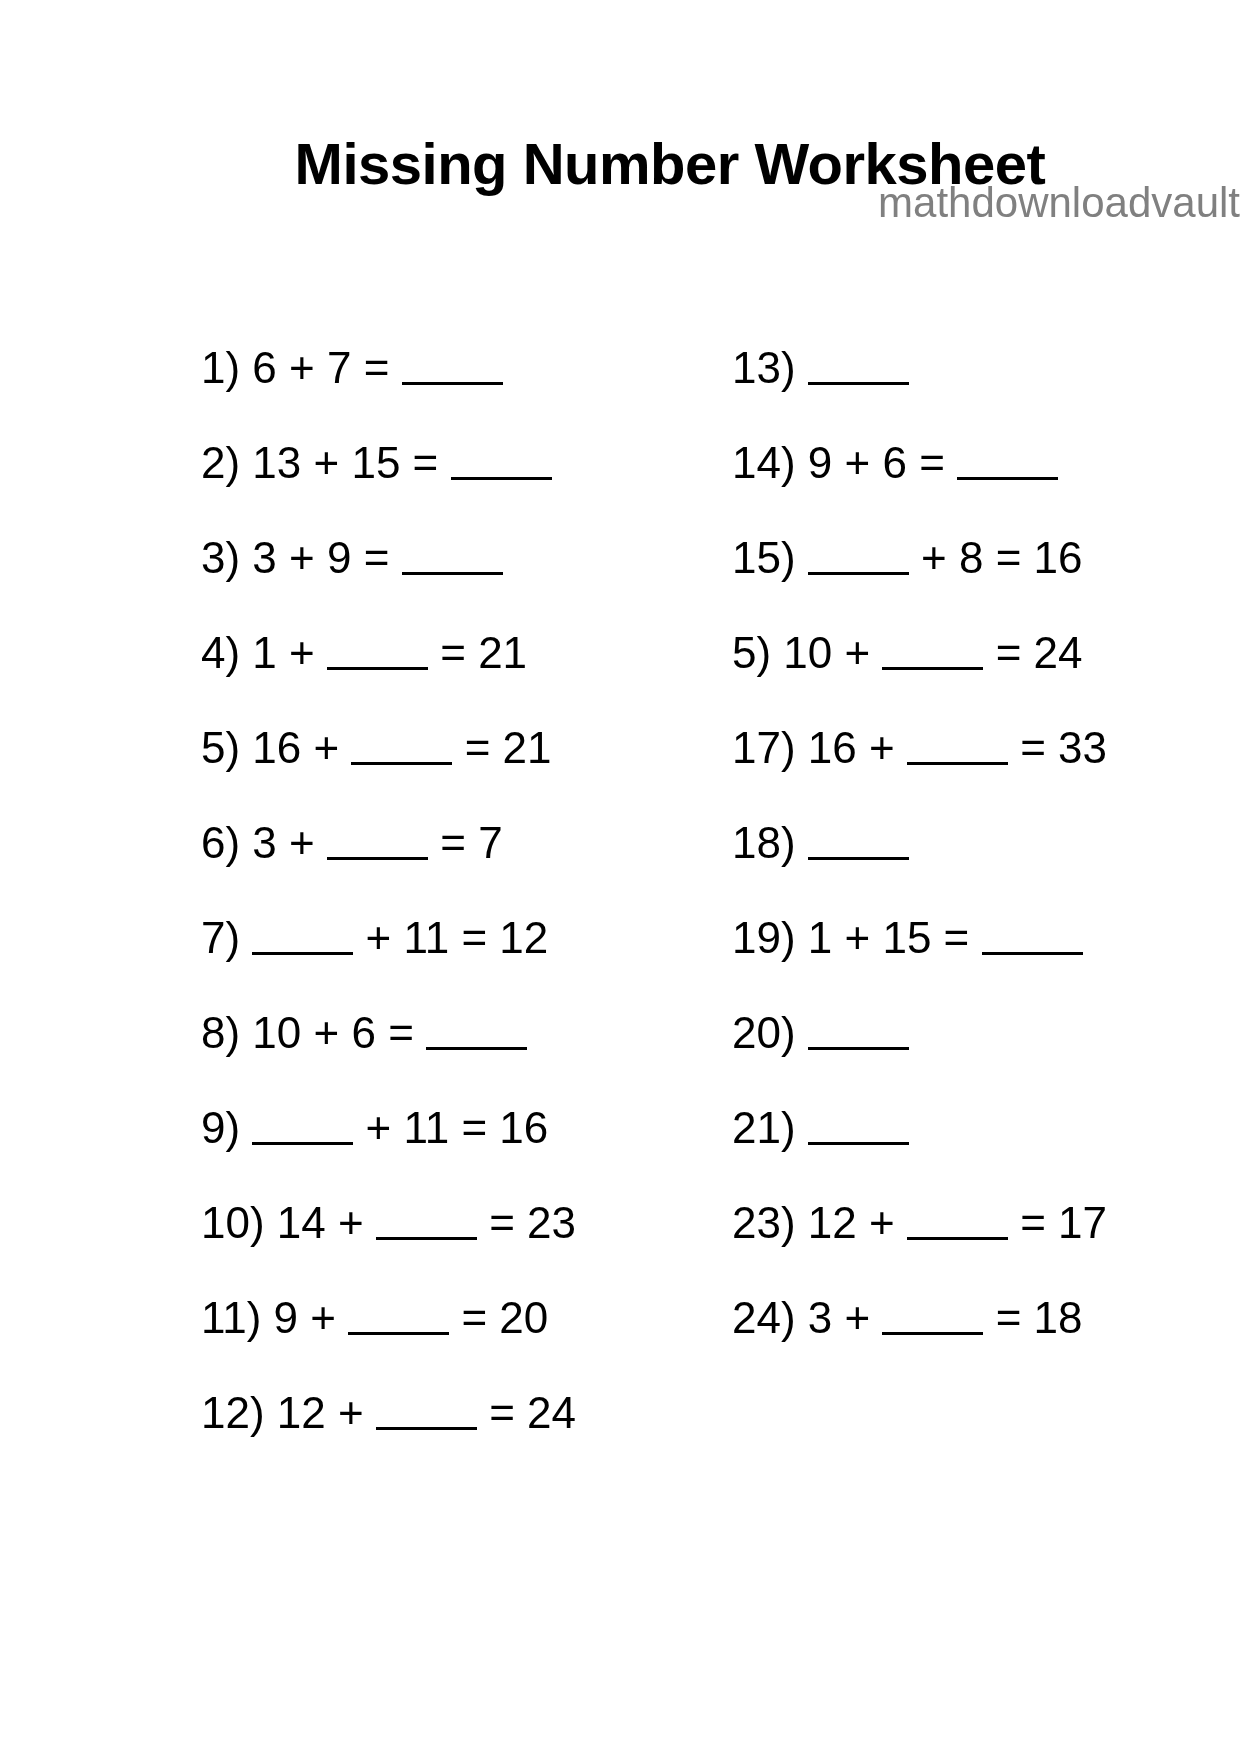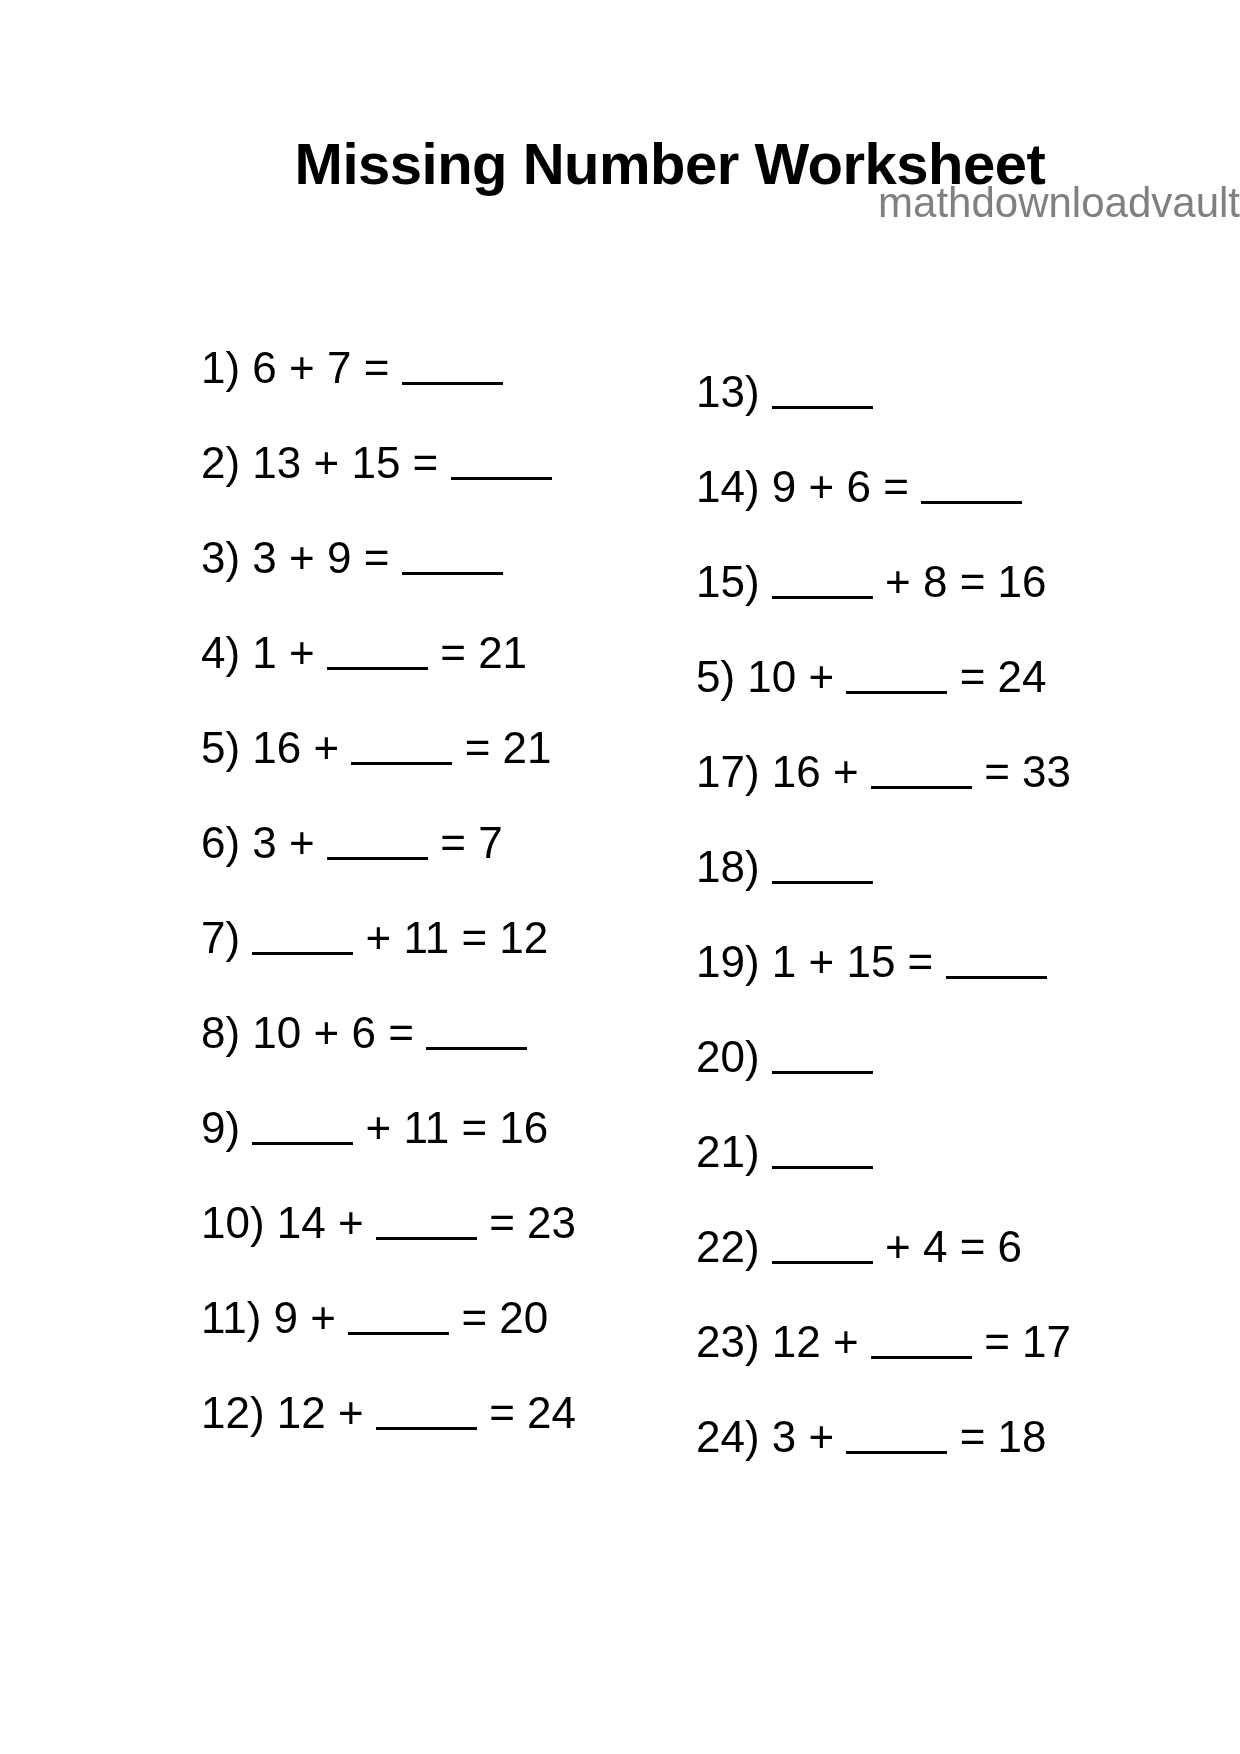--- a/index.html
+++ b/index.html
@@ -34,21 +34,21 @@
       text-align: right;
       font-size: 42px;
       line-height: 1;
       color: #808080;
     }
     .column {
       position: absolute;
       top: 346px;
     }
     .column.left { left: 201px; }
-    .column.right { left: 696px; margin-top: 24px; }
+    .column.right { left: 732px; }
     .problem {
       height: 95px;
       font-size: 44px;
       line-height: 1;
       white-space: pre;
       display: flex;
       align-items: flex-start;
     }
     .problem .part { white-space: pre; }
     .blank {
@@ -83,16 +83,15 @@
 <div class="column right" id="col-right">
     <div class="problem"><span class="part">13)</span><span class="part"> </span><span class="part"></span><span class="blank"></span></div>
     <div class="problem"><span class="part">14)</span><span class="part"> </span><span class="part">9 + 6 = </span><span class="blank"></span><span class="part"></span></div>
     <div class="problem"><span class="part">15)</span><span class="part"> </span><span class="part"></span><span class="blank"></span><span class="part"> + 8 = 16</span></div>
     <div class="problem"><span class="part">5)</span><span class="part"> </span><span class="part">10 + </span><span class="blank"></span><span class="part"> = 24</span></div>
     <div class="problem"><span class="part">17)</span><span class="part"> </span><span class="part">16 + </span><span class="blank"></span><span class="part"> = 33</span></div>
     <div class="problem"><span class="part">18)</span><span class="part"> </span><span class="blank"></span><span class="part"></span></div>
     <div class="problem"><span class="part">19)</span><span class="part"> </span><span class="part">1 + 15 = </span><span class="blank"></span><span class="part"></span></div>
     <div class="problem"><span class="part">20)</span><span class="part"> </span><span class="part"></span><span class="blank"></span></div>
     <div class="problem"><span class="part">21)</span><span class="part"> </span><span class="part"></span><span class="blank"></span></div>
-    <div class="problem"><span class="part">22)</span><span class="part"> </span><span class="part"></span><span class="blank"></span><span class="part"> + 4 = 6</span></div>
     <div class="problem"><span class="part">23)</span><span class="part"> </span><span class="part">12 + </span><span class="blank"></span><span class="part"> = 17</span></div>
     <div class="problem"><span class="part">24)</span><span class="part"> </span><span class="part">3 + </span><span class="blank"></span><span class="part"> = 18</span></div>
   </div>
 
 </body></html>

